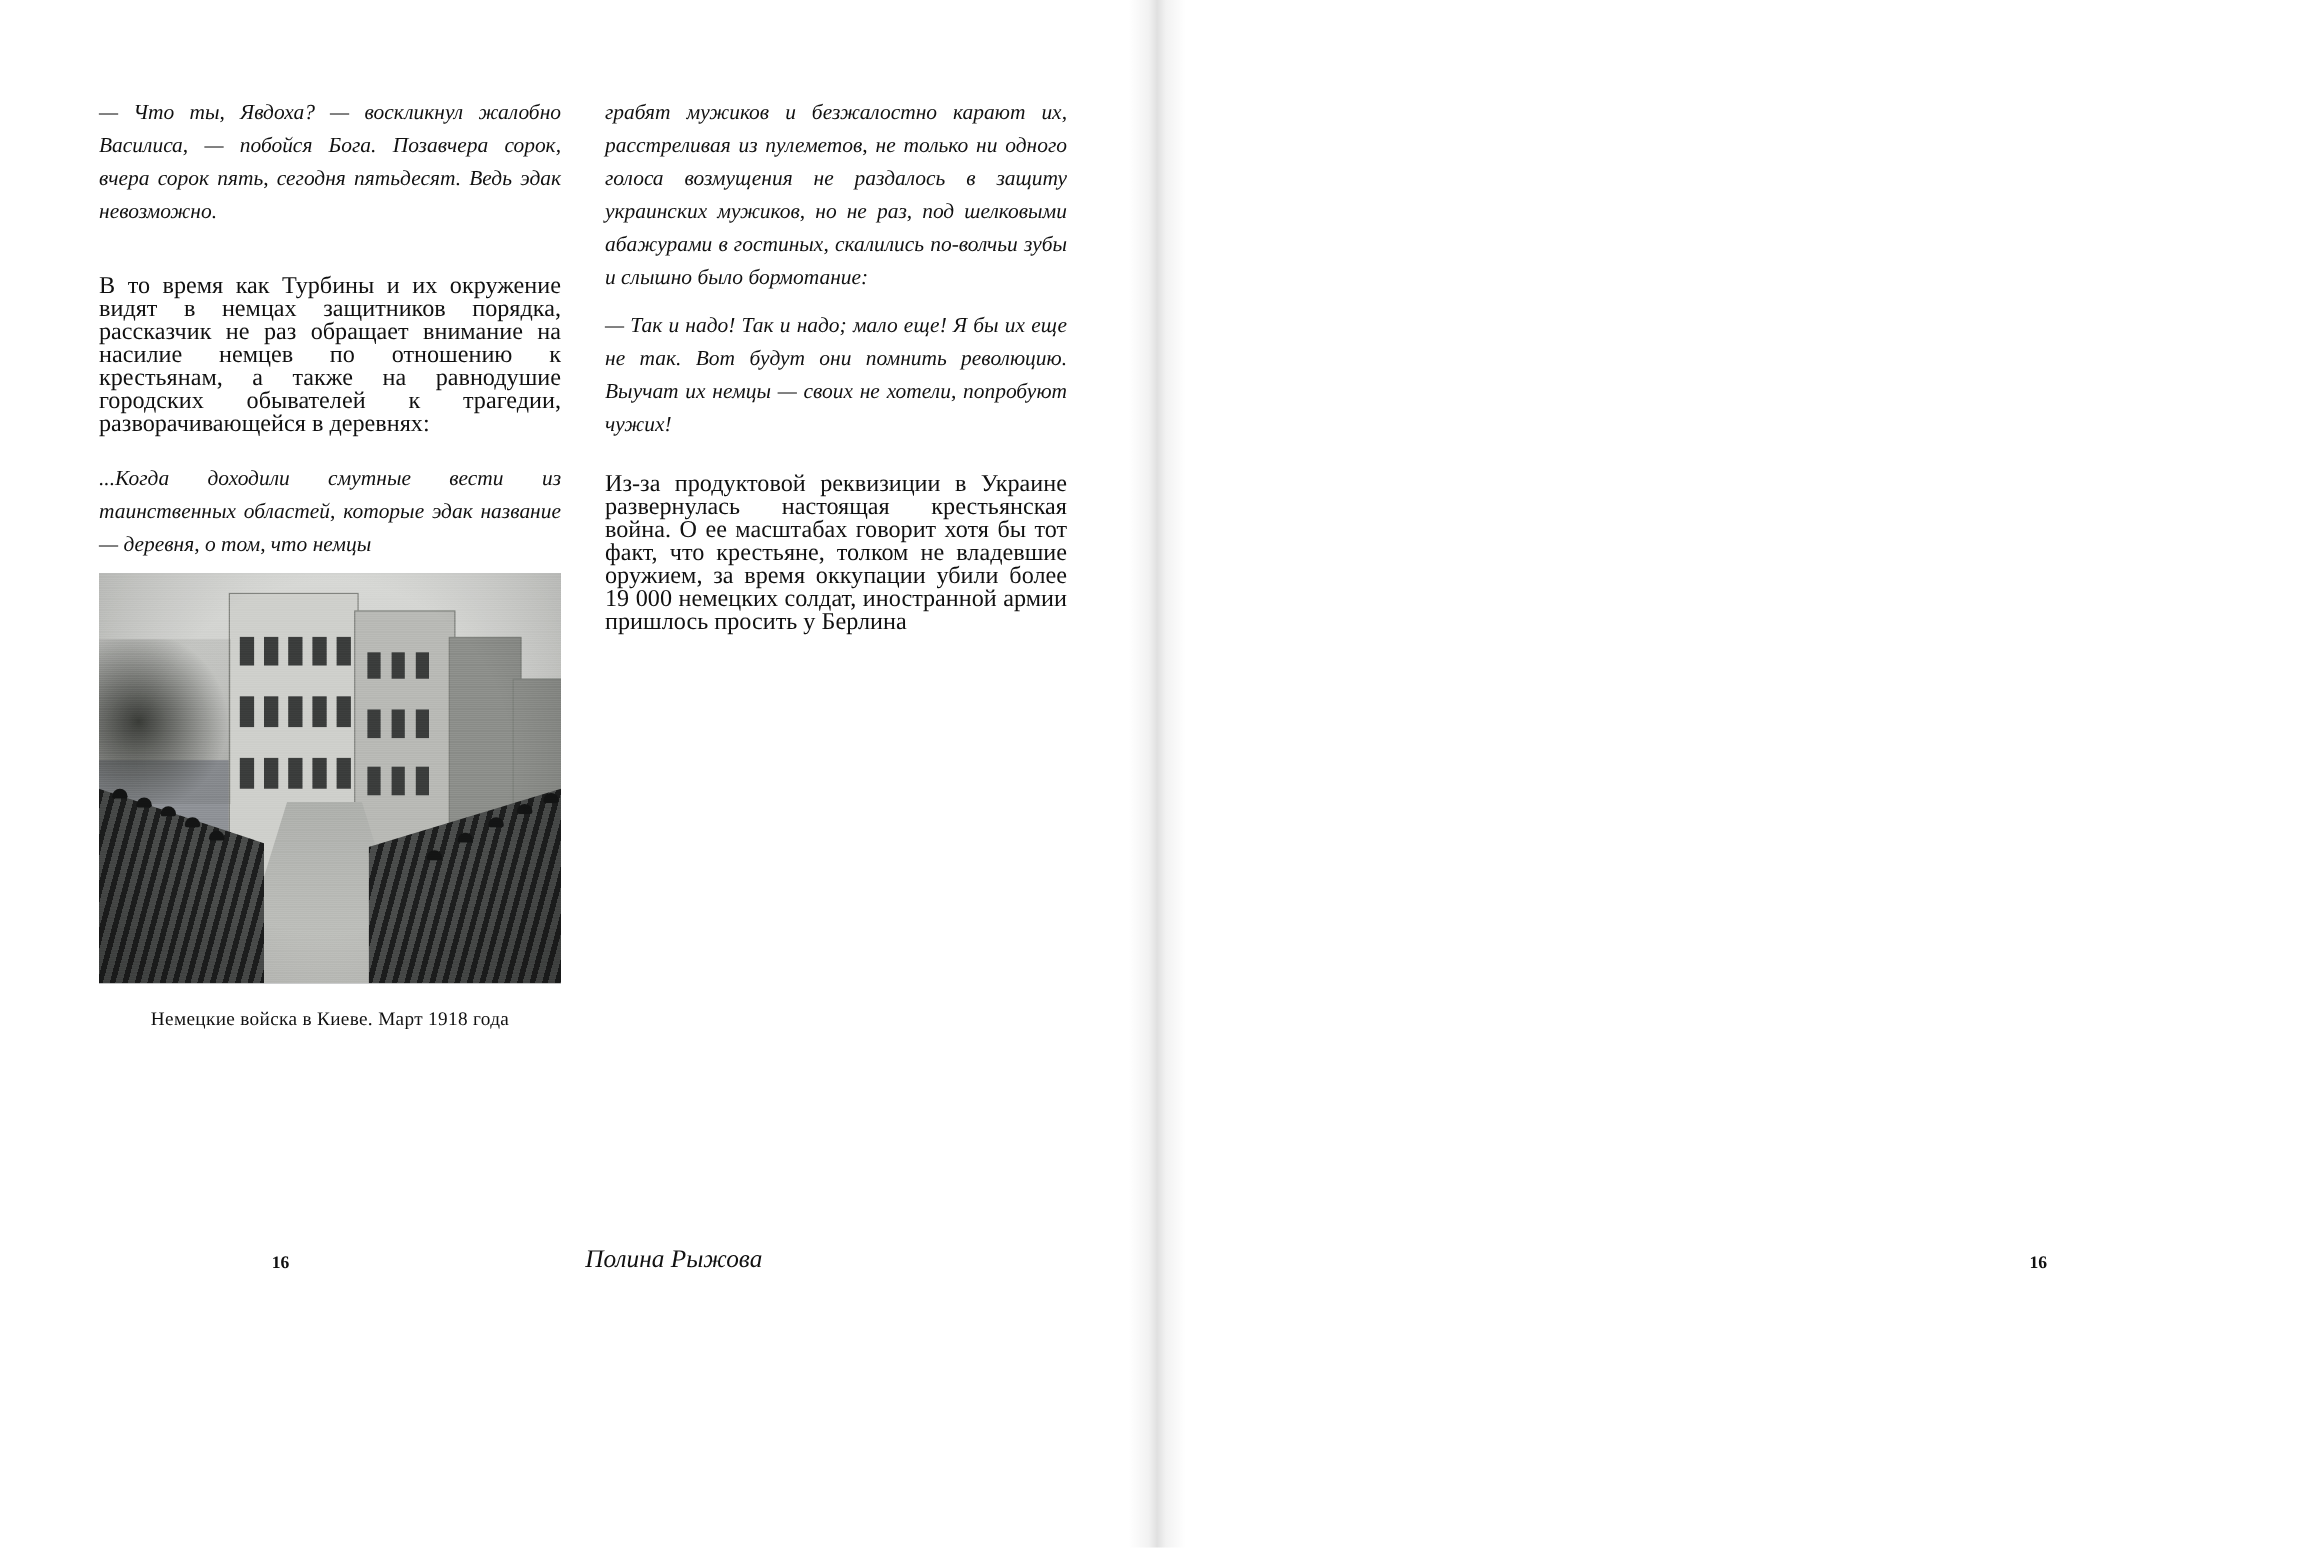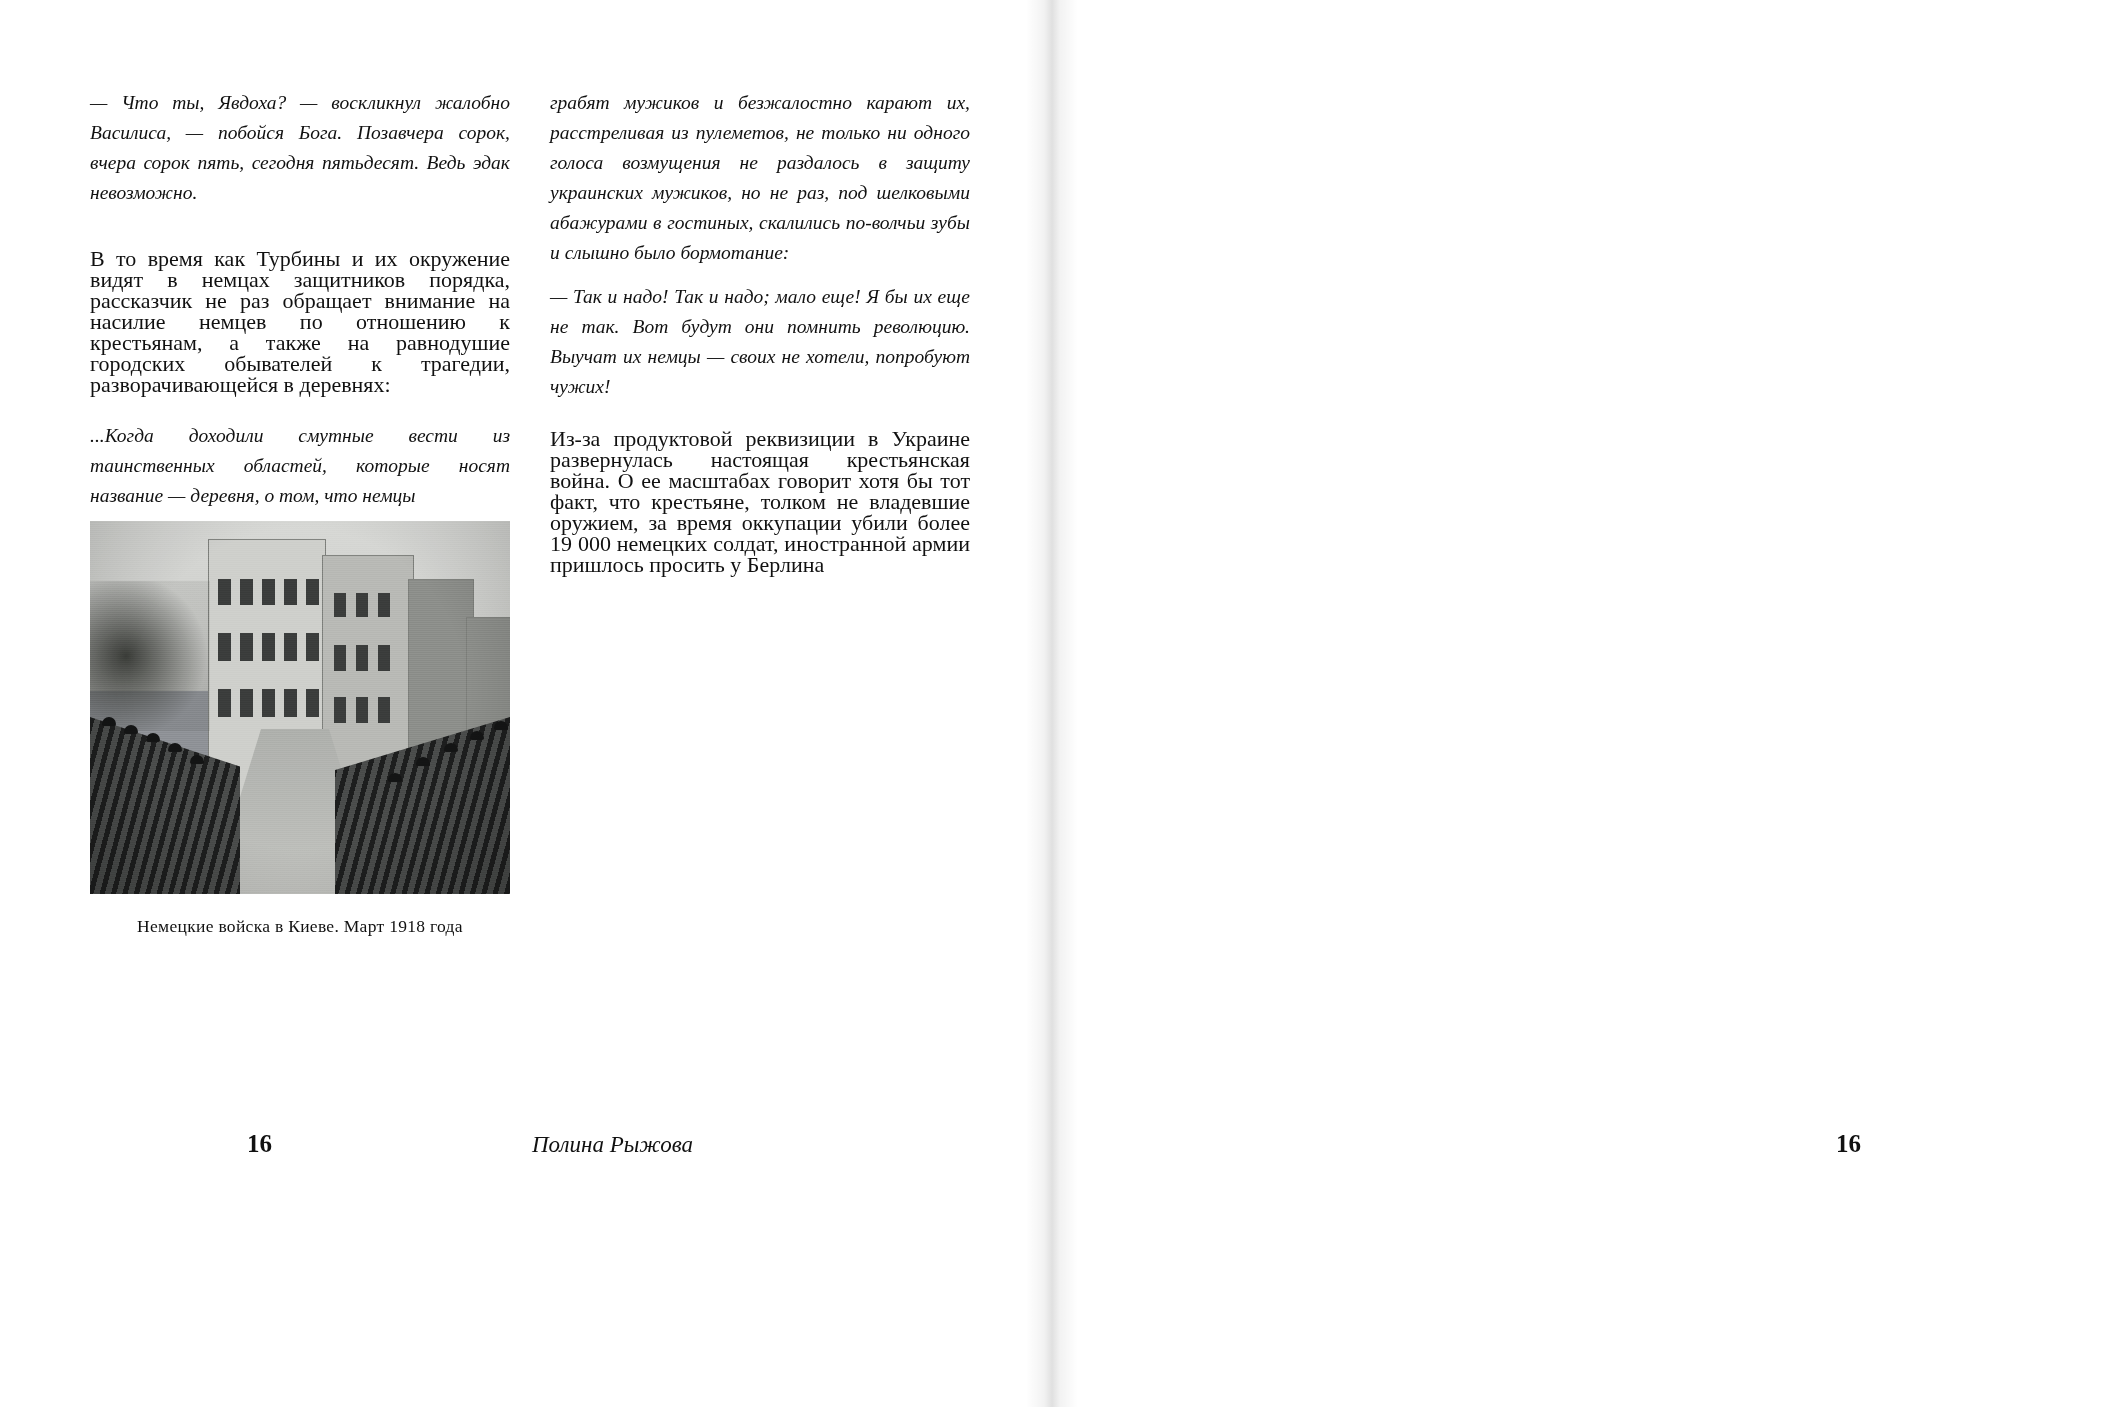--- a/index.html
+++ b/index.html
@@ -87,21 +87,21 @@
     text-align: center;
     font-size: 17.5px;
     line-height: 24px;
     letter-spacing: 0.3px;
   }
 
   
   .folio {
     position: absolute;
     bottom: 60px;
-    font-size: 25px;
+    font-size: 16px;
     font-weight: bold;
   }
   .folio-left { left: 247px; }
   .folio-right { right: 243px; }
   .runhead {
     position: absolute;
     bottom: 60px;
     font-style: italic;
     font-size: 23px;
   }
@@ -170,21 +170,21 @@
   <div class="page page-left">
 
     <div class="cols l-cols">
 
       <div class="l-col">
         <p class="quote">— Что ты, Явдоха? — воскликнул жалобно Василиса, — побойся Бога. Позавчера сорок, вчера сорок пять, сегодня пятьдесят. Ведь эдак невозможно.</p>
         <div class="gap-s"></div>
         <div class="gap"></div>
         <p>В то время как Турбины и их окружение видят в немцах защитников порядка, рассказчик не раз обращает внимание на насилие немцев по отношению к крестьянам, а также на равнодушие городских обывателей к трагедии, разворачивающейся в деревнях:</p>
         <div class="gap"></div>
-        <p class="quote">...Когда доходили смутные вести из таинственных областей, которые носят название — деревня, о том, что немцы</p>
+        <p class="quote">...Когда доходили смутные вести из таинственных областей, которые эдак название — деревня, о том, что немцы</p>
 
         <div class="figure">
           <div class="photo">
             <div class="sky"></div>
 
             <div class="bld light" style="left:118px; top:18px; width:118px; height:288px;"></div>
             <div class="bld" style="left:232px; top:34px; width:92px; height:270px;"></div>
             <div class="bld dark" style="left:318px; top:58px; width:66px; height:246px;"></div>
             <div class="bld dark" style="left:376px; top:96px; width:46px; height:210px;"></div>
             <div class="trees"></div>

